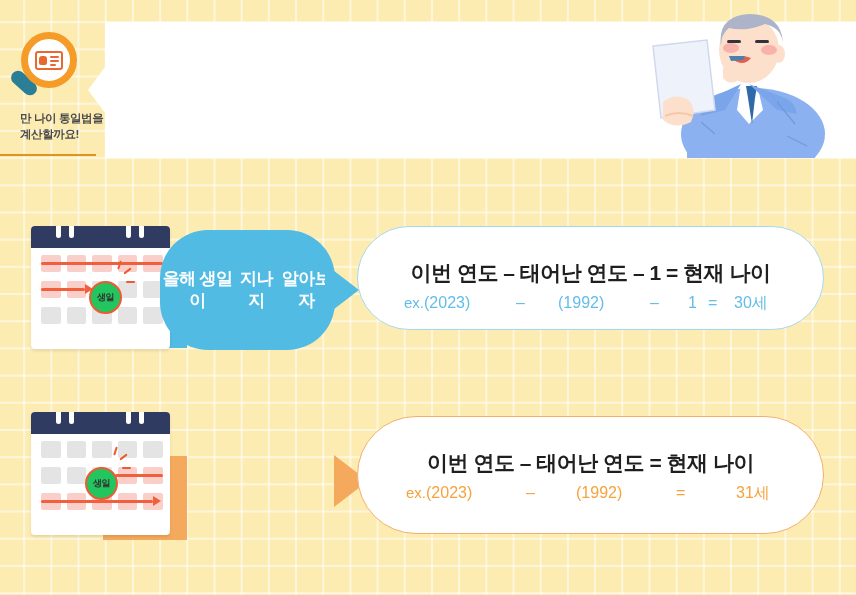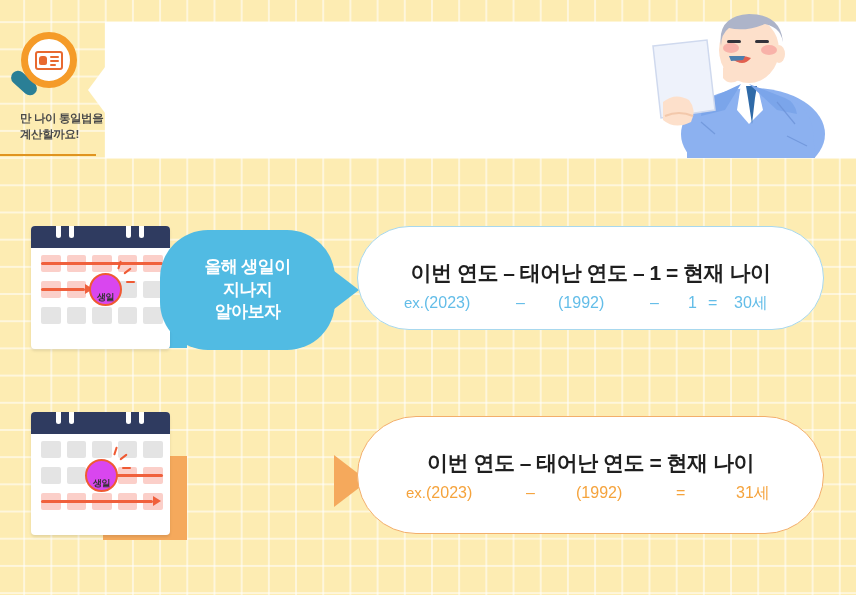--- a/index.html
+++ b/index.html
@@ -108,30 +108,31 @@
   .cal-line{
     position:absolute;height:3px;background:#f0603c;border-radius:2px;
   }
   .arrow-head{
     position:absolute;width:0;height:0;
     border-top:5px solid transparent;border-bottom:5px solid transparent;
     border-left:8px solid #f0603c;
   }
   .bday{
     position:absolute;width:33px;height:33px;border-radius:50%;
-    border:2.5px solid #ef5a33;background:#d946ef;
-    display:flex;align-items:flex-end;justify-content:center;
+    border:2.5px solid #ef5a33;background:#22c55e;
+    display:flex;align-items:center;justify-content:center;
     font-size:9px;font-weight:bold;color:#333;letter-spacing:-0.5px;
     box-sizing:border-box;
+    margin-top:8px;
   }
   .spark{position:absolute;background:#ef5a33;height:2px;border-radius:1px;}
   
   .bubble{
     position:absolute;border-radius:48px;
-    display:flex;flex-direction:column;align-items:center;justify-content:center;
+    display:flex;flex-direction:row;align-items:center;justify-content:center;
     color:#ffffff;font-weight:bold;letter-spacing:-0.6px;
     text-align:center;line-height:1.32;
   }
   .bubble-tail{
     position:absolute;width:0;height:0;
     border-top:26px solid transparent;border-bottom:26px solid transparent;
   }
   #bubble-1{
     left:160px;top:18px;width:175px;height:120px;background:#51bbe3;font-size:17px;
   }

